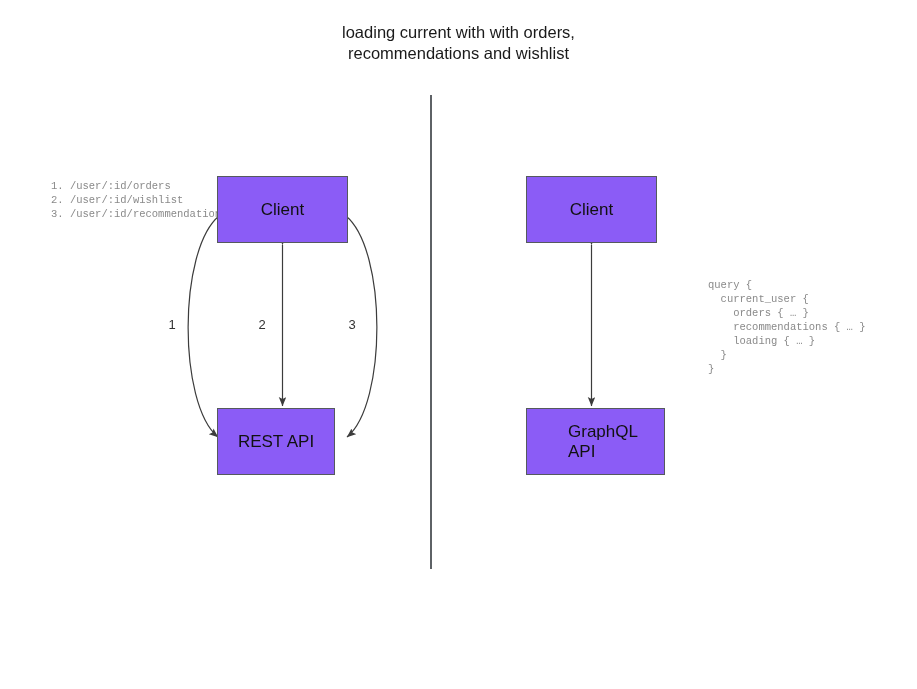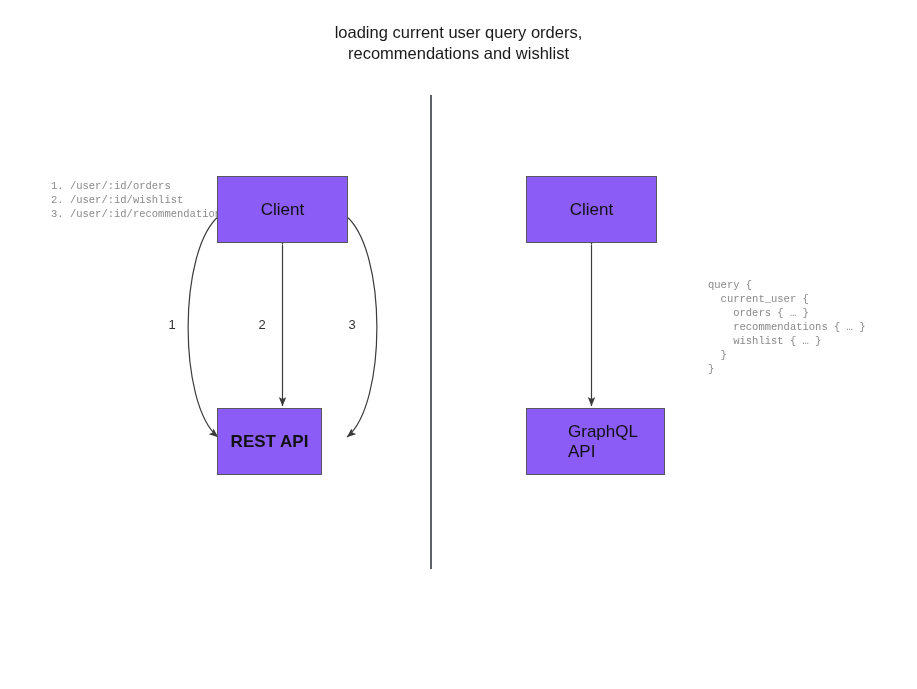--- a/index.html
+++ b/index.html
@@ -45,21 +45,21 @@
     box-sizing: border-box;
     background: #8b5cf6;
     border: 1.6px solid #55595e;
     display: flex;
     align-items: center;
     justify-content: center;
     font-size: 17px;
     color: #111111;
   }
   .node-client-rest   { left: 217px; top: 176px; width: 131px; height: 67px; }
-  .node-rest-api      { left: 217px; top: 408px; width: 105px; height: 67px; font-weight: bold; }
+  .node-rest-api      { left: 217px; top: 408px; width: 118px; height: 67px; }
   .node-client-gql    { left: 526px; top: 176px; width: 131px; height: 67px; }
   .node-graphql-api   { left: 526px; top: 408px; width: 139px; height: 67px; padding-left: 41px; }
 
   .edge-label {
     position: absolute;
     font-size: 13px;
     color: #333333;
     text-align: center;
   }
   .lbl-1 { left: 162px; top: 317px; width: 20px; }
@@ -90,21 +90,21 @@
 
   <path d="M 219,216 C 178,250 178,404 218,437" fill="none" stroke="#3c3c3c" stroke-width="1.2" marker-start="url(#arrowhead)" marker-end="url(#arrowhead)"></path>
 
   <path d="M 282.5,245 L 282.5,406" fill="none" stroke="#3c3c3c" stroke-width="1.2" marker-start="url(#arrowhead)" marker-end="url(#arrowhead)"></path>
 
   <path d="M 346,216 C 387,250 387,404 347,437" fill="none" stroke="#3c3c3c" stroke-width="1.2" marker-start="url(#arrowhead)" marker-end="url(#arrowhead)"></path>
 
   <path d="M 591.5,245 L 591.5,406" fill="none" stroke="#3c3c3c" stroke-width="1.2" marker-start="url(#arrowhead)" marker-end="url(#arrowhead)"></path>
 </svg>
 
-<div class="title">loading current user query orders,
+<div class="title">loading current with with orders,
 recommendations and wishlist</div>
 
 <div class="divider"></div>
 
 <div class="code rest-endpoints">1. /user/:id/orders
 2. /user/:id/wishlist
 3. /user/:id/recommendations</div>
 
 <div class="node node-client-rest">Client</div>
 
@@ -115,15 +115,15 @@
 <div class="edge-label lbl-3">3</div>
 
 <div class="node node-client-gql">Client</div>
 
 <div class="node node-graphql-api">GraphQL API</div>
 
 <div class="code gql-query">query {
   current_user {
     orders { … }
     recommendations { … }
-    wishlist { … }
+    loading { … }
   }
 }</div>
 
 </body></html>

